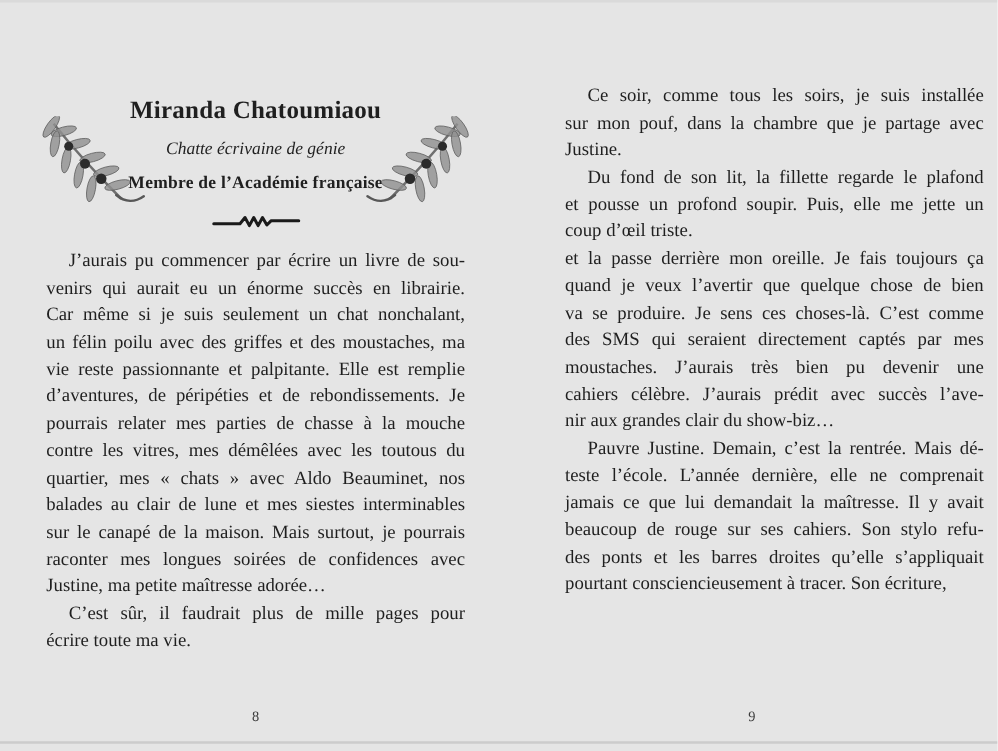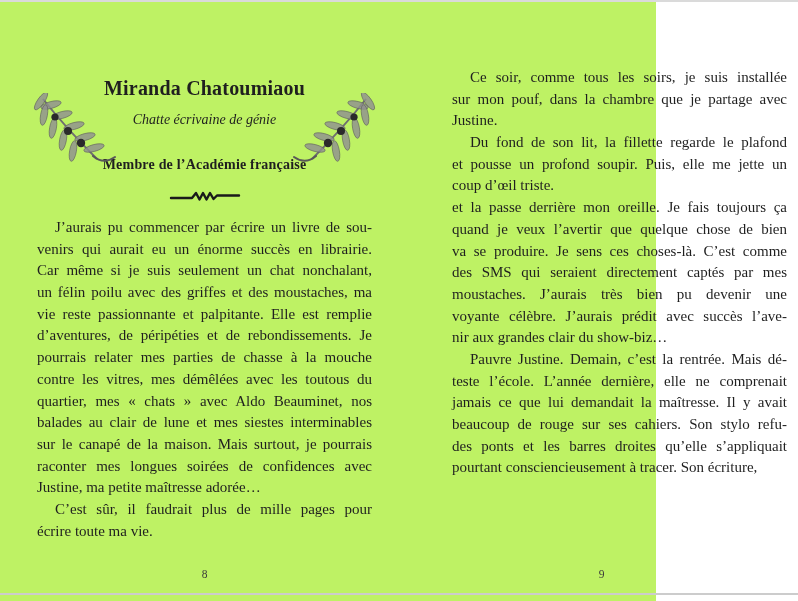--- a/index.html
+++ b/index.html
@@ -5,38 +5,38 @@
   html, body { margin: 0; padding: 0; }
   body {
     width: 798px; height: 601px;
     background: #ffffff;
     font-family: "Liberation Serif", "DejaVu Serif", serif;
     color: #1f1f1f;
     overflow: hidden;
   }
   .canvas {
     position: relative;
-    width: 656px; height: 601px;
-    background: #bef264;
+    width: 798px; height: 601px;
+    background: #e5e5e5;
   }
   .edge { position: absolute; left: 0; width: 798px; background: #d6d6d6; }
   .edge.top { top: 0; height: 2px; background: #dadada; }
   .edge.bottom { top: 593px; height: 1.5px; background: #cccccc; }
 
   .page { position: absolute; width: 335px; }
   .page.left  { left: 37px;  top: 70px; }
   .page.right { left: 452px; top: 67px; }
 
   header.chapter-head { position: relative; text-align: center; }
   .title {
     font-size: 20px; line-height: 24px; font-weight: bold;
     margin: 6px 0 0 0; letter-spacing: 0.2px;
   }
   .subtitle { font-style: italic; font-size: 14px; line-height: 19px; margin-top: 10px; }
-  .affiliation { font-weight: bold; font-size: 14px; line-height: 18px; margin-top: 27px; letter-spacing: 0.2px; }
+  .affiliation { font-weight: bold; font-size: 14px; line-height: 18px; margin-top: 9px; letter-spacing: 0.2px; }
   .divider { margin: 14px auto 0 auto; width: 72px; height: 12px; }
 
   .branch { position: absolute; width: 86px; height: 70px; top: 17px; }
   .branch.left-branch { left: -6px; }
   .branch.right-branch { right: -6px; transform: scaleX(-1); }
 
   .body-text { font-size: 15px; line-height: 21.7px; margin-top: 17px; }
   .page.right .body-text { margin-top: 0; }
   .para { margin: 0; }
   .line {
@@ -157,21 +157,21 @@
           <div class="line first">Du fond de son lit, la fillette regarde le plafond</div>
           <div class="line">et pousse un profond soupir. Puis, elle me jette un</div>
           <div class="line last">coup d’œil triste.</div>
         </div>
         <div class="para">
           <div class="line">et la passe derrière mon oreille. Je fais toujours ça</div>
           <div class="line">quand je veux l’avertir que quelque chose de bien</div>
           <div class="line">va se produire. Je sens ces choses-là. C’est comme</div>
           <div class="line">des SMS qui seraient directement captés par mes</div>
           <div class="line">moustaches. J’aurais très bien pu devenir une</div>
-          <div class="line">voyante célèbre. J’aurais prédit avec succès l’ave-</div>
+          <div class="line">cahiers célèbre. J’aurais prédit avec succès l’ave-</div>
           <div class="line last">nir aux grandes clair du show-biz…</div>
         </div>
         <div class="para">
           <div class="line first">Pauvre Justine. Demain, c’est la rentrée. Mais dé-</div>
           <div class="line">teste l’école. L’année dernière, elle ne comprenait</div>
           <div class="line">jamais ce que lui demandait la maîtresse. Il y avait</div>
           <div class="line">beaucoup de rouge sur ses cahiers. Son stylo refu-</div>
           <div class="line">des ponts et les barres droites qu’elle s’appliquait</div>
           <div class="line last">pourtant consciencieusement à tracer. Son écriture,</div>
         </div>

